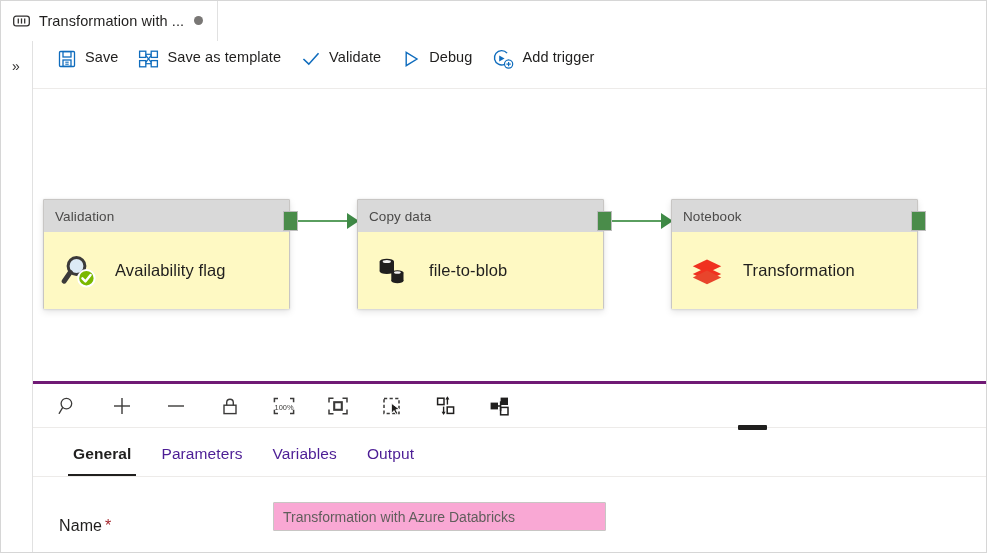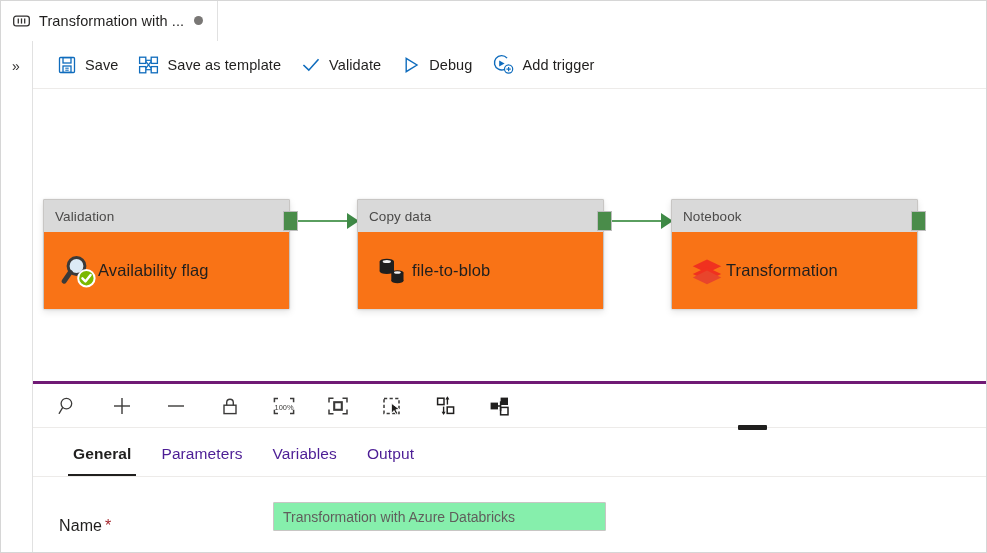--- a/index.html
+++ b/index.html
@@ -62,21 +62,21 @@
     width: 954px; height: 48px;
     background: #ffffff;
     border-bottom: 1px solid #edebe9;
     display: flex;
     align-items: center;
     box-sizing: border-box;
     padding-left: 14px;
   }
   .cmd {
     display: flex;
-    align-items: center;
+    align-items: flex-start;
     gap: 8px;
     height: 32px;
     padding: 0 10px;
     cursor: default;
     user-select: none;
   }
   .cmd-label {
     font-size: 14.5px;
     color: #201f1e;
     white-space: nowrap;
@@ -134,24 +134,25 @@
     padding: 0 11px;
     box-sizing: border-box;
   }
   .node-header-text {
     font-size: 13.5px;
     color: #4b4a49;
     letter-spacing: 0.1px;
   }
   .node-body {
     height: 77px;
-    background: #f97316;
+    background: #fef9c3;
     display: flex;
     align-items: center;
     padding: 0 16px;
+    gap: 17px;
     box-sizing: border-box;
   }
   .node-icon { width: 38px; height: 38px; flex: none; display: block; }
   .node-title {
     font-size: 16.5px;
     color: #201f1e;
     letter-spacing: 0.1px;
     white-space: nowrap;
   }
 
@@ -263,21 +264,21 @@
   .req {
     color: #a4262c;
     margin-left: 3px;
     font-size: 16px;
   }
   .field-input {
     position: absolute;
     left: 240px; top: 25px;
     width: 333px; height: 29px;
     border: 1px solid #c8c6c4;
-    background: #86efac;
+    background: #f9a8d4;
     box-sizing: border-box;
     font-family: "Liberation Sans", sans-serif;
     font-size: 14px;
     color: #605e5c;
     padding: 0 9px;
     border-radius: 1px;
     outline: none;
   }
   .field-input::placeholder { color: #605e5c; }
 

